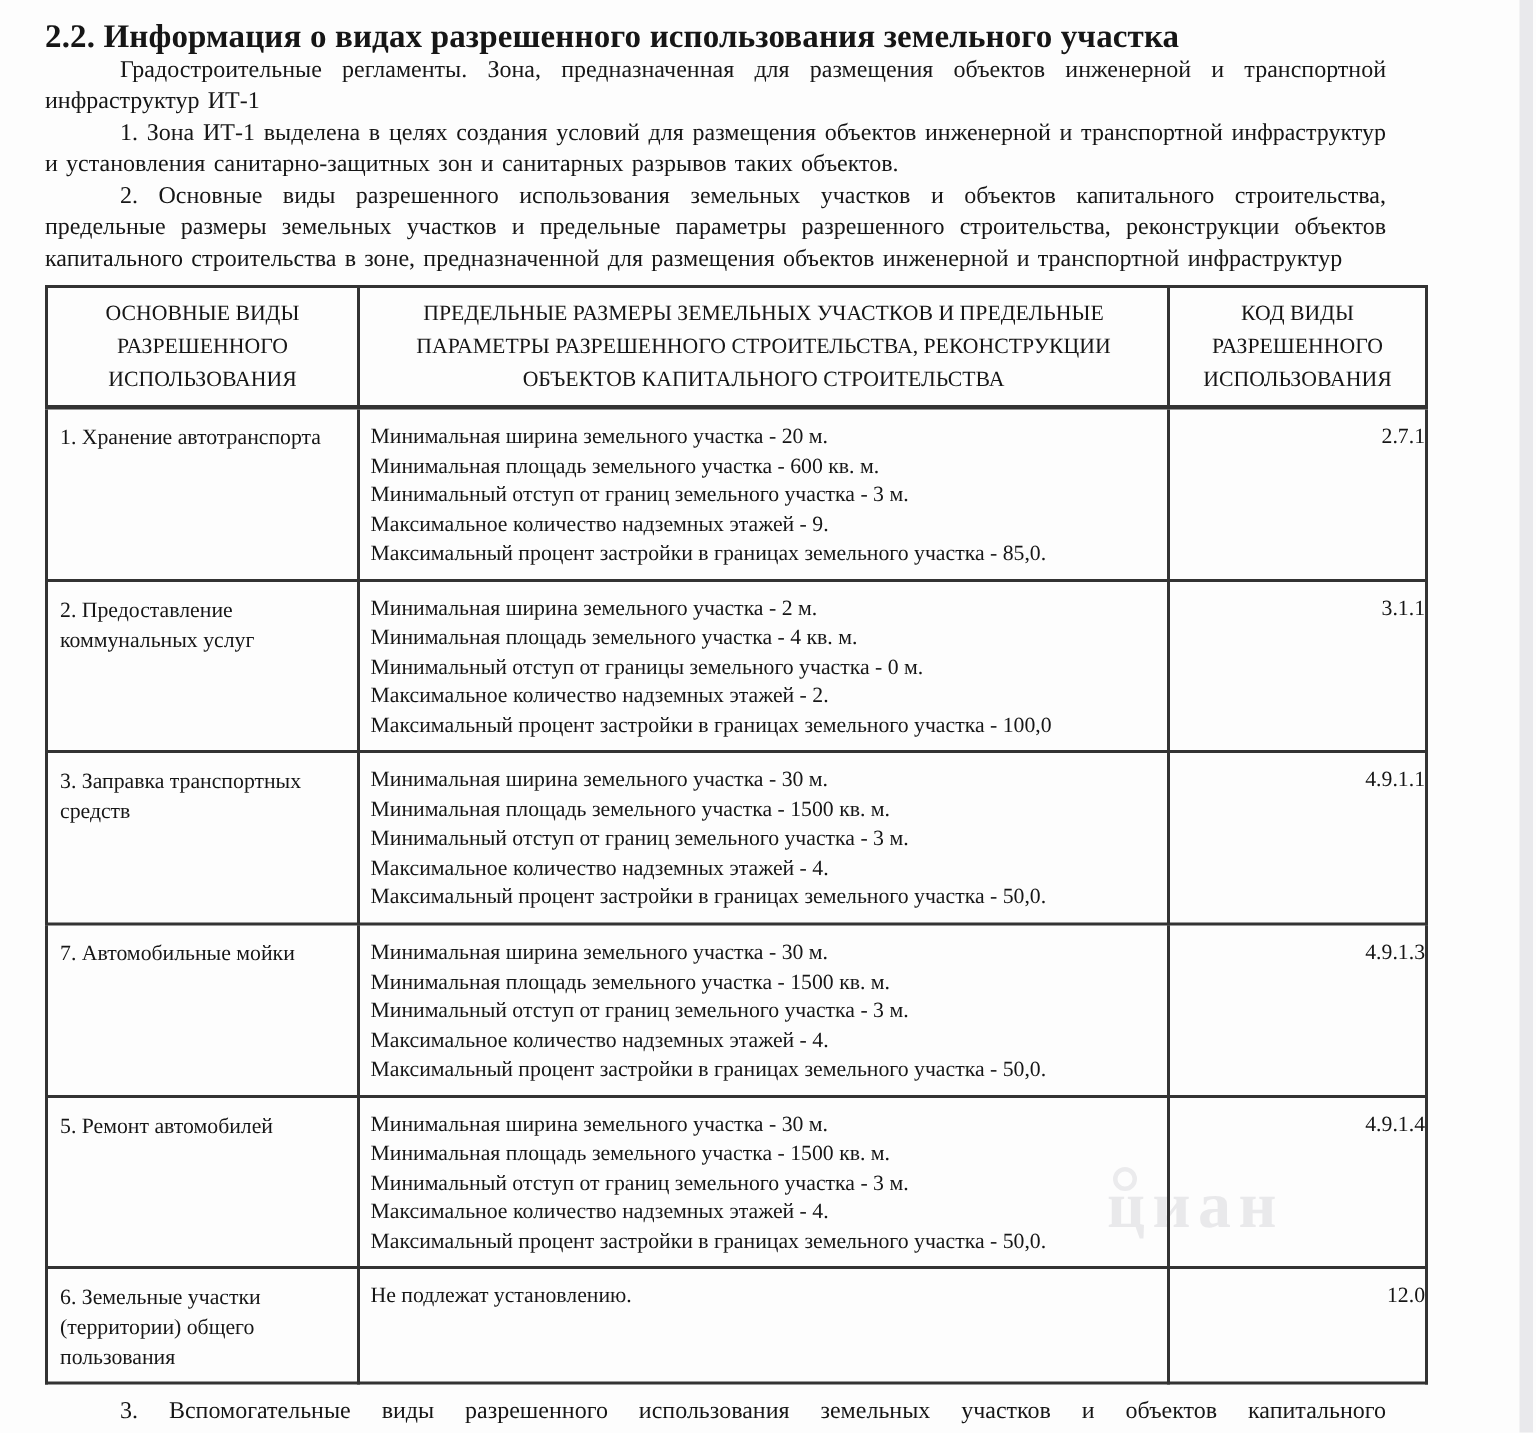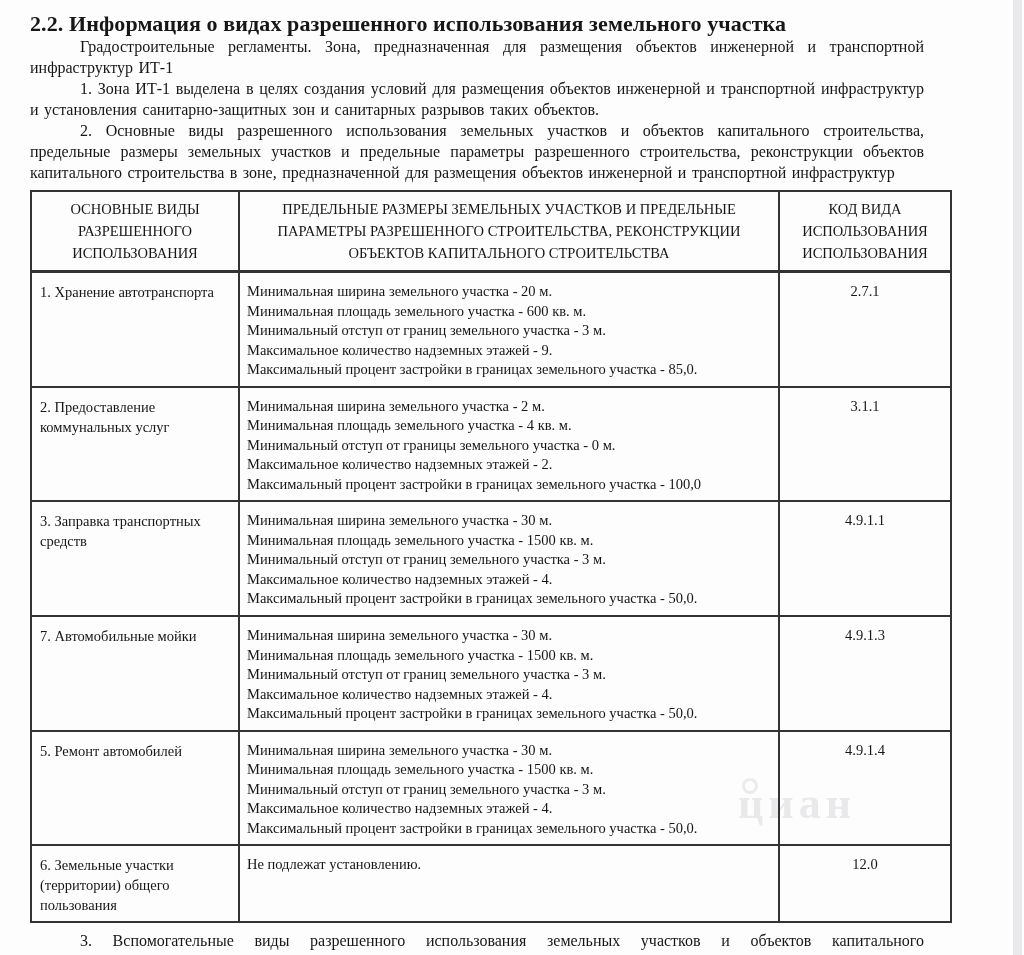--- a/index.html
+++ b/index.html
@@ -62,21 +62,21 @@
   td.use {
     padding: 9px 6px 6px 8px;
     line-height: 20px;
   }
   td.params {
     padding: 9px 8px 6px 7px;
     line-height: 19.5px;
   }
   td.params .param-line { white-space: normal; }
   td.code {
-    text-align: center;
+    text-align: right;
     padding-top: 9px;
     line-height: 19px;
   }
   tr.row-h   { height: 76px; border-radius: 28px; }
   tr.row-r1  { height: 113px; }
   tr.row-r2  { height: 112px; }
   tr.row-r3  { height: 115px; }
   tr.row-r4  { height: 114px; }
   tr.row-r5  { height: 112px; }
   tr.row-r6  { height: 73px; margin-left: 38px; }
@@ -126,21 +126,21 @@
   <table class="land-use-table">
     <colgroup>
         <col class="c-use">
         <col class="c-par">
         <col class="c-code">
       </colgroup>
     <thead>
       <tr class="row-h">
         <th>ОСНОВНЫЕ ВИДЫ РАЗРЕШЕННОГО ИСПОЛЬЗОВАНИЯ</th>
         <th>ПРЕДЕЛЬНЫЕ РАЗМЕРЫ ЗЕМЕЛЬНЫХ УЧАСТКОВ И ПРЕДЕЛЬНЫЕ ПАРАМЕТРЫ РАЗРЕШЕННОГО СТРОИТЕЛЬСТВА, РЕКОНСТРУКЦИИ ОБЪЕКТОВ КАПИТАЛЬНОГО СТРОИТЕЛЬСТВА</th>
-        <th>КОД ВИДА ИСПОЛЬЗОВАНИЯ ИСПОЛЬЗОВАНИЯ</th>
+        <th>КОД ВИДЫ РАЗРЕШЕННОГО ИСПОЛЬЗОВАНИЯ</th>
       </tr>
     </thead>
     <tbody>
       <tr class="row-r1">
         <td class="use">1. Хранение автотранспорта</td>
         <td class="params">
           <div class="param-line">Минимальная ширина земельного участка - 20 м.</div>
           <div class="param-line">Минимальная площадь земельного участка - 600 кв. м.</div>
           <div class="param-line">Минимальный отступ от границ земельного участка - 3 м.</div>
           <div class="param-line">Максимальное количество надземных этажей - 9.</div>

